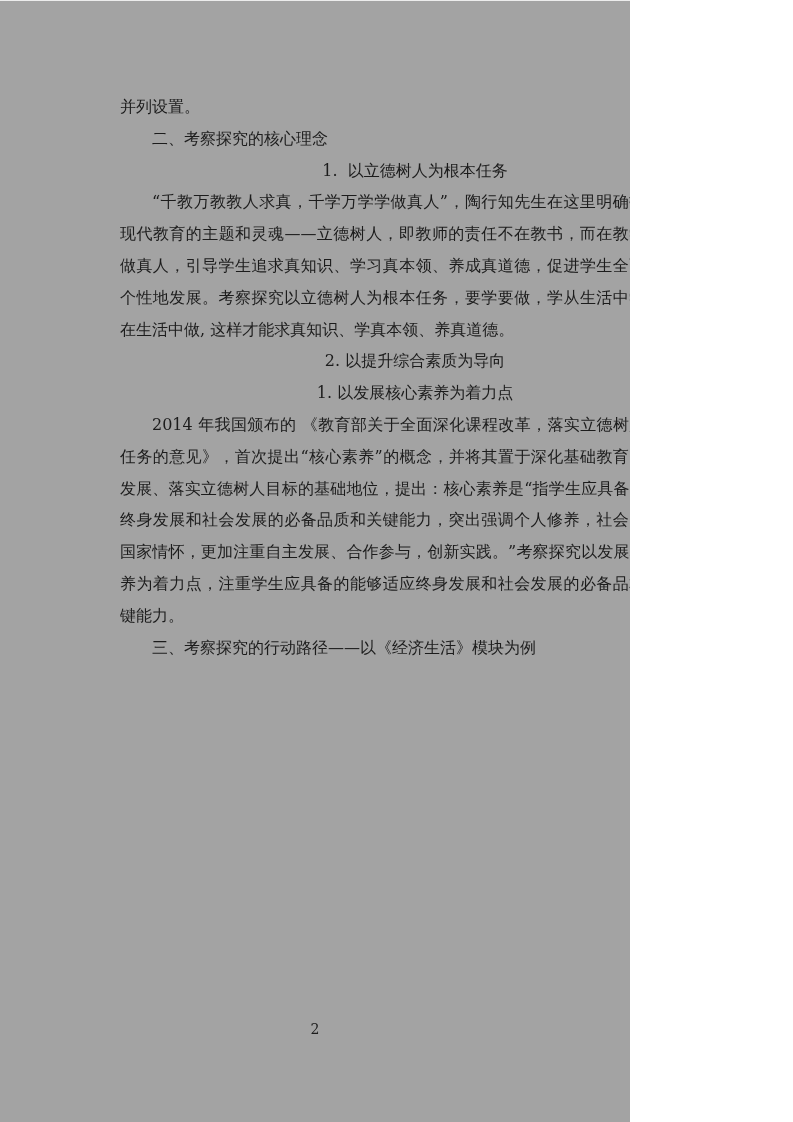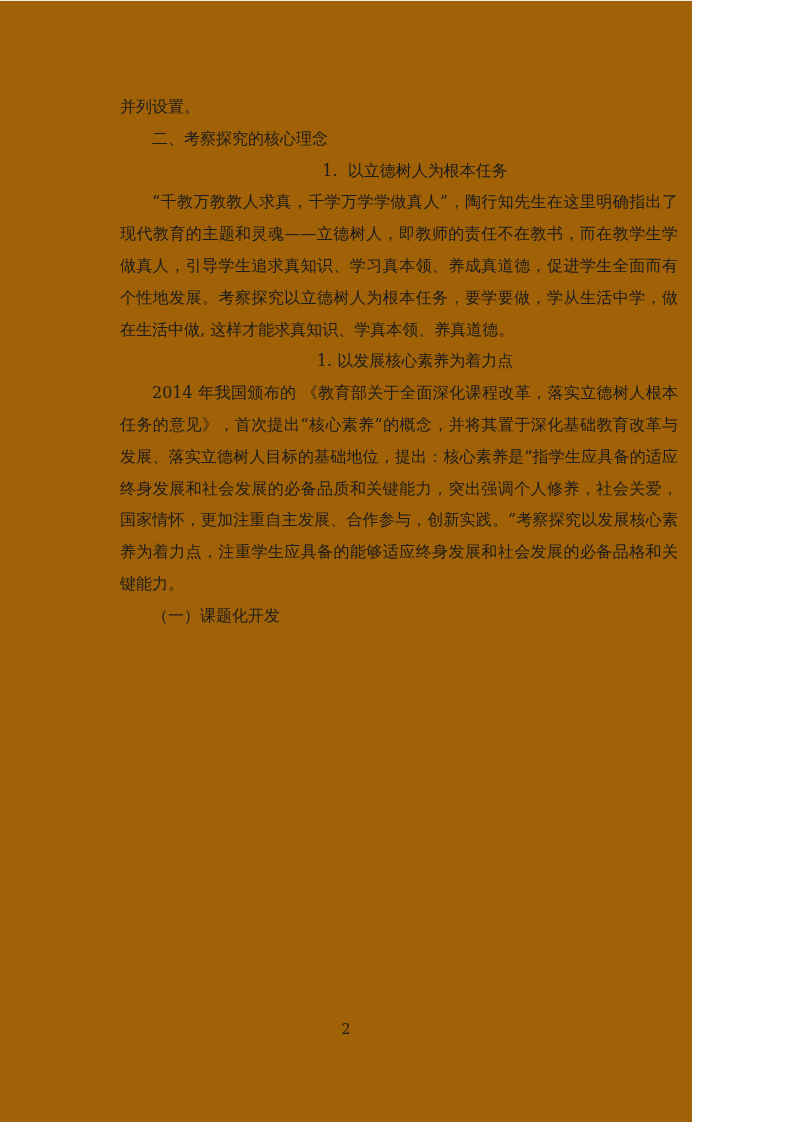--- a/index.html
+++ b/index.html
@@ -2,23 +2,23 @@
 <html><head>
 <meta charset="utf-8">
 <style>
   html, body {
     margin: 0;
     padding: 0;
     background: #ffffff;
   }
   .page {
     position: relative;
-    width: 692px;
+    width: 630px;
     height: 1122px;
-    background: #a16207;
+    background: #a3a3a3;
     border-top: 1px solid #ececec;
     box-sizing: border-box;
     font-family: "DejaVu Serif", "Liberation Serif", serif;
     color: #1c1c1c;
     overflow: hidden;
   }
   .content {
     position: absolute;
     left: 120px;
     top: 90px;
@@ -60,18 +60,19 @@
 </style>
 </head>
 <body>
 
 <div class="page">
   <div class="content">
     <p class="body-continuation">并列设置。</p>
     <p class="section-heading">二、考察探究的核心理念</p>
     <p class="sub-heading">1.  以立德树人为根本任务</p>
     <p class="para">“千教万教教人求真，千学万学学做真人”，陶行知先生在这里明确指出了现代教育的主题和灵魂——立德树人，即教师的责任不在教书，而在教学生学做真人，引导学生追求真知识、学习真本领、养成真道德，促进学生全面而有个性地发展。考察探究以立德树人为根本任务，要学要做，学从生活中学，做在生活中做, 这样才能求真知识、学真本领、养真道德。</p>
+    <p class="sub-heading">2. 以提升综合素质为导向</p>
     <p class="sub-heading">1. 以发展核心素养为着力点</p>
     <p class="para">2014 年我国颁布的 《教育部关于全面深化课程改革，落实立德树人根本任务的意见》，首次提出“核心素养”的概念，并将其置于深化基础教育改革与发展、落实立德树人目标的基础地位，提出：核心素养是“指学生应具备的适应终身发展和社会发展的必备品质和关键能力，突出强调个人修养，社会关爱，国家情怀，更加注重自主发展、合作参与，创新实践。”考察探究以发展核心素养为着力点，注重学生应具备的能够适应终身发展和社会发展的必备品格和关键能力。</p>
-    <p class="section-heading">（一）课题化开发</p>
+    <p class="section-heading">三、考察探究的行动路径——以《经济生活》模块为例</p>
   </div>
   <div class="footer">2</div>
 </div>
 
 </body></html>

